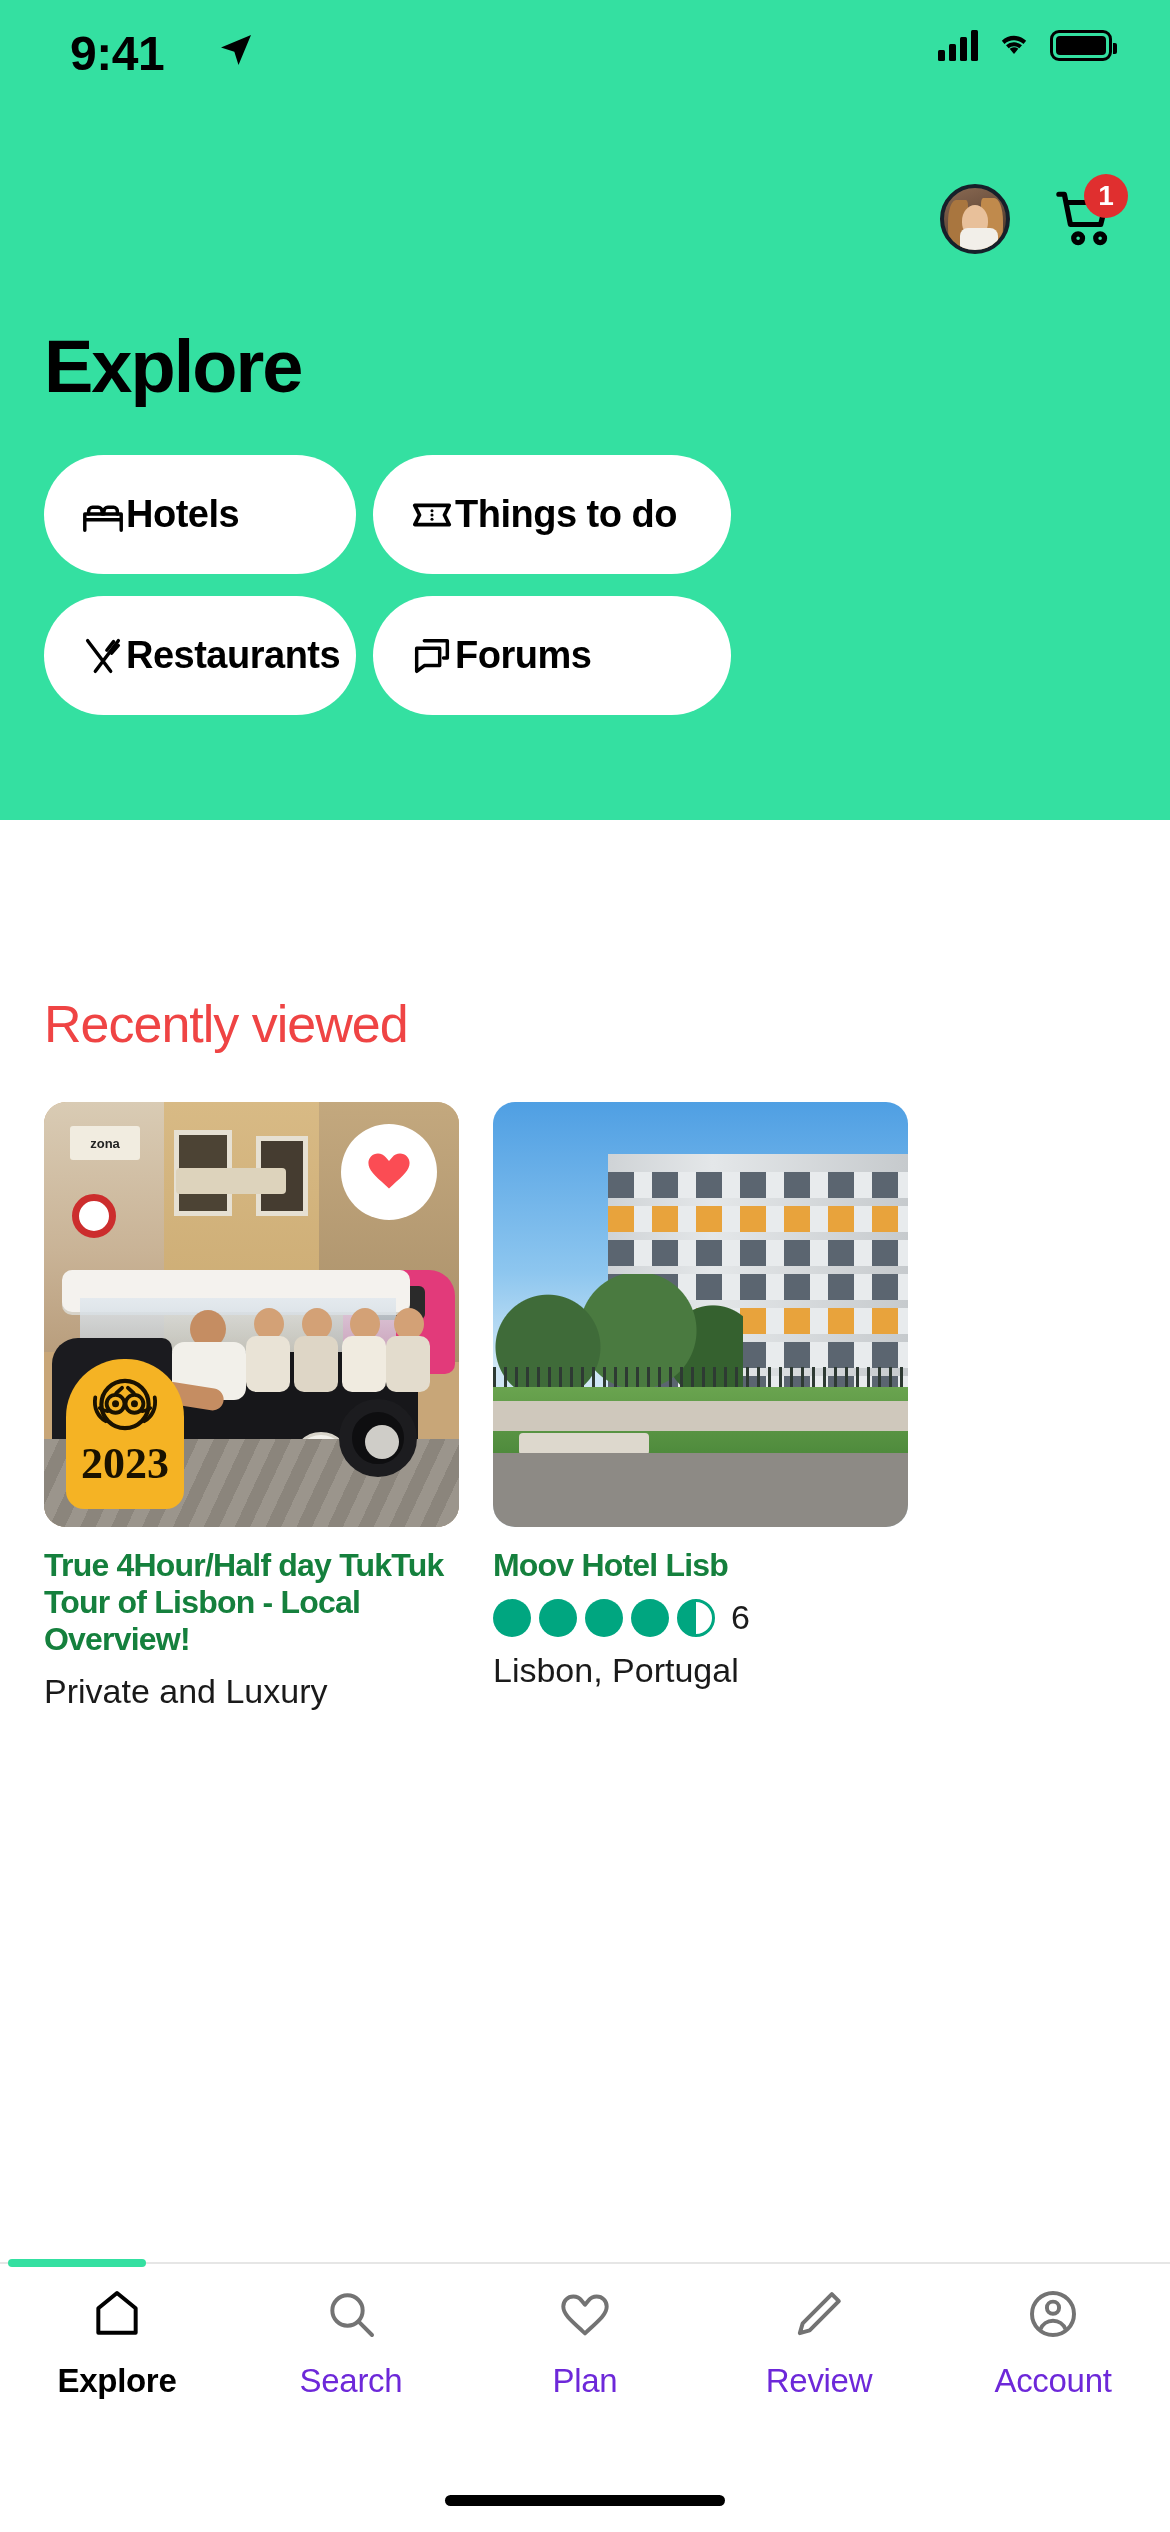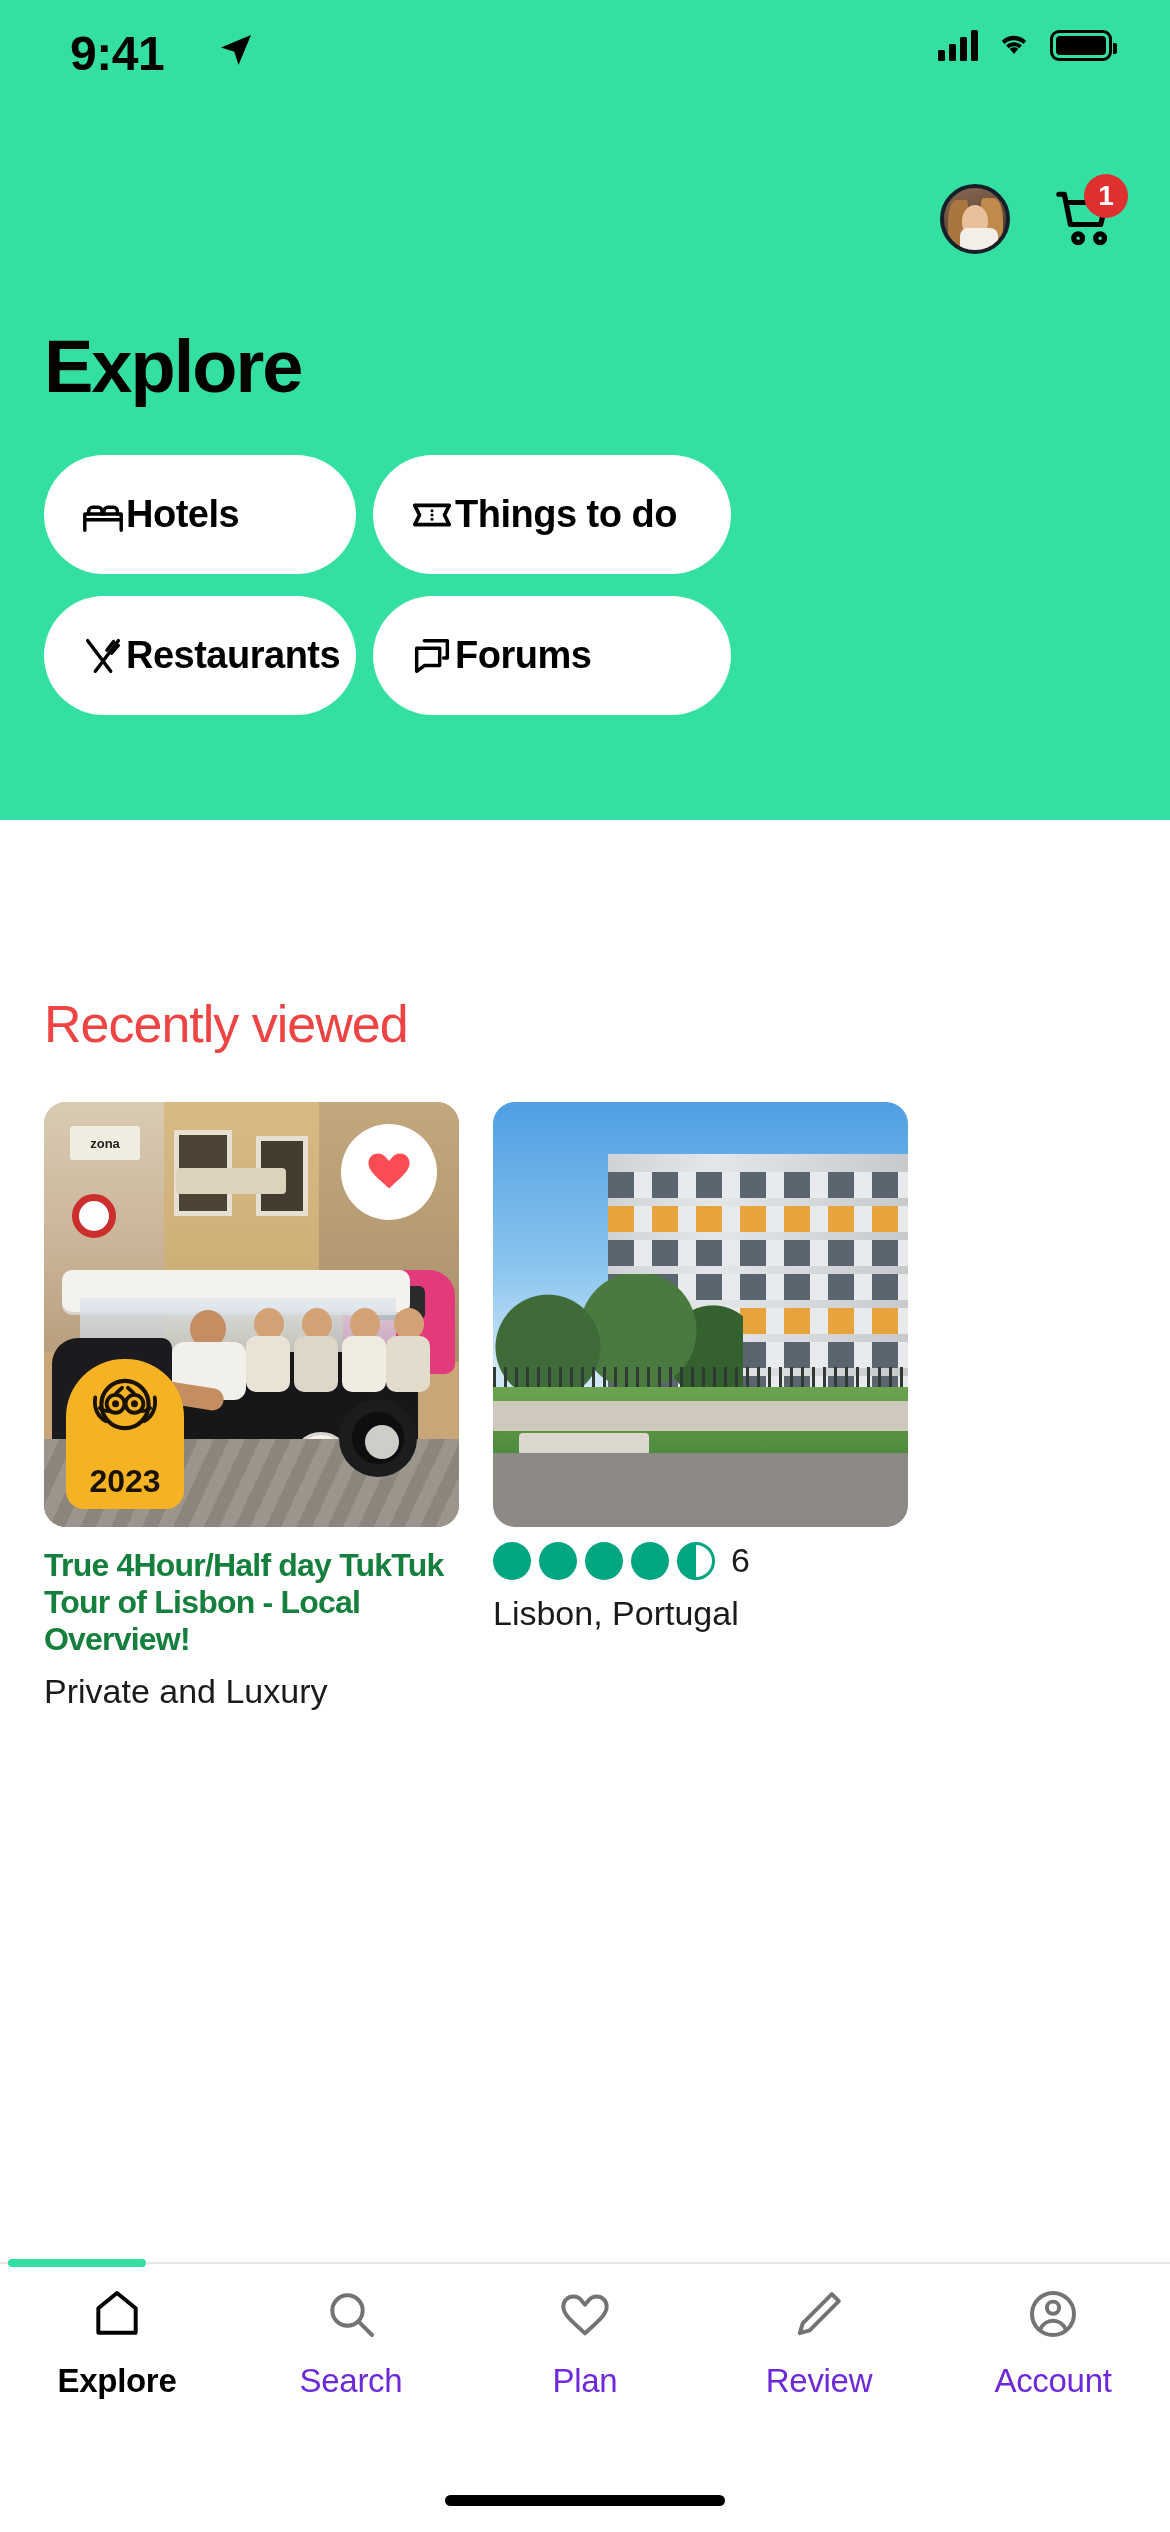--- a/index.html
+++ b/index.html
@@ -195,22 +195,22 @@
     width:96px;height:96px;border-radius:50%;background:#fff;
     display:flex;align-items:center;justify-content:center;
   }
   .tc-badge {
     position:absolute; left:22px; bottom:18px;
     width:118px;height:150px;border-radius:58px 58px 18px 18px;
     background:#F5B324; display:flex;flex-direction:column;
     align-items:center; justify-content:flex-start; padding-top:14px;
   }
   .tc-badge .yr {
-    position:absolute; bottom:9px; left:0; width:100%;
-    text-align:center; font-size:32px; font-weight:800; color:#1a1200;
+    position:absolute; bottom:20px; left:0; width:100%;
+    text-align:center; font-size:44px; font-weight:800; color:#1a1200;font-family:Liberation Serif, serif;
   }
 
   .card-title {
     margin-top:20px; font-size:32px; font-weight:700; color:#15803d;
     line-height:1.16; letter-spacing:-0.8px;
   }
   .rating-row { display:flex; align-items:center; gap:16px; margin-top:14px; }
   .bubbles { display:flex; gap:8px; }
   .bub { width:38px;height:38px;border-radius:50%;background:#00A680; }
   .bub.half {
@@ -424,20 +424,21 @@
           <i class="row" style="top:222px"></i>
         </span>
         <span class="trees"></span>
         <span class="fence"></span>
         <span class="grass"></span>
         <span class="path"></span>
         <span class="bench"></span>
         <span class="ground"></span>
       </div>
 
+      <div class="card-title">Moov Hotel Lisb</div>
       <div class="rating-row">
         <span class="bubbles">
           <i class="bub"></i>
             <i class="bub"></i>
             <i class="bub"></i>
             <i class="bub"></i>
             <i class="bub half"></i>
         </span>
         <span class="rev-count">6</span>
       </div>

